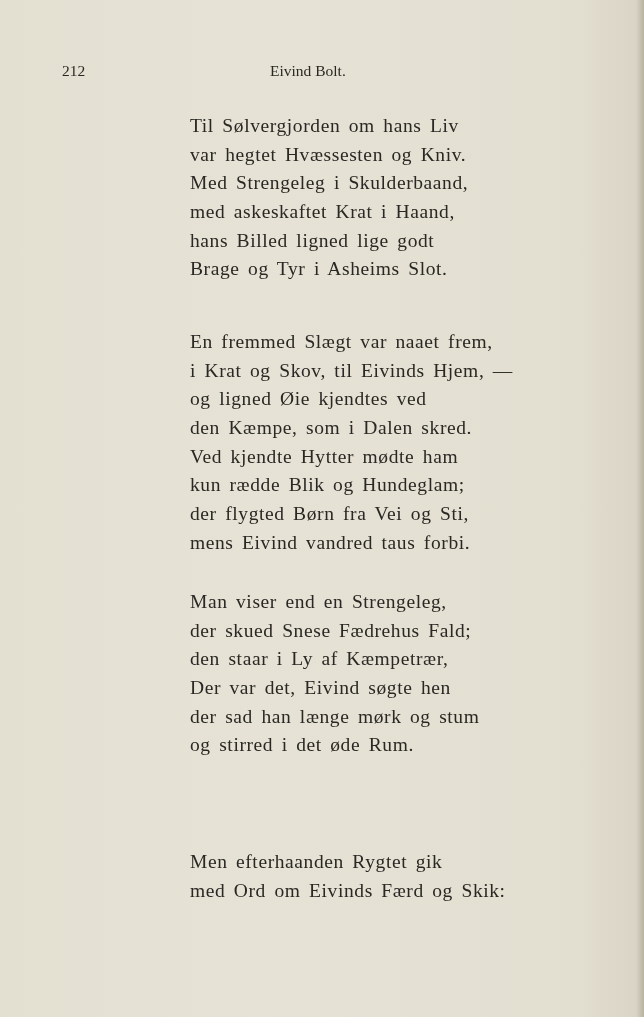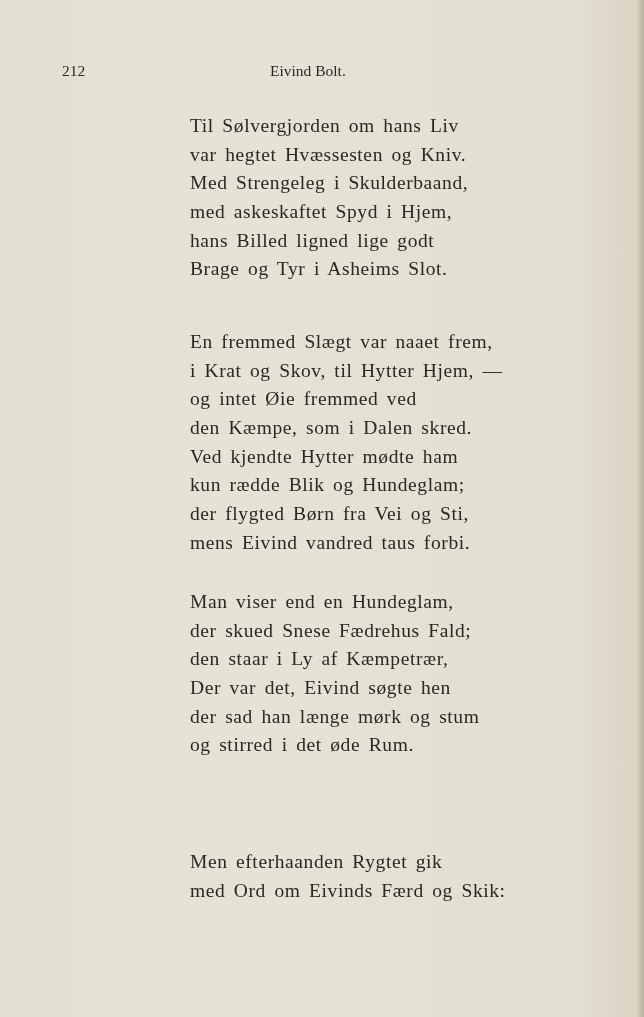--- a/index.html
+++ b/index.html
@@ -74,38 +74,38 @@
 
   <div class="running-head">
     <span class="page-number">212</span>
     <span class="running-title">Eivind Bolt.</span>
   </div>
 
   <div class="stanza s1">
     <div class="line">Til Sølvergjorden om hans Liv</div>
     <div class="line">var hegtet Hvæssesten og Kniv.</div>
     <div class="line">Med Strengeleg i Skulderbaand,</div>
-    <div class="line">med askeskaftet Spyd i Hjem,</div>
+    <div class="line">med askeskaftet Krat i Haand,</div>
     <div class="line">hans Billed ligned lige godt</div>
     <div class="line">Brage og Tyr i Asheims Slot.</div>
   </div>
 
   <div class="stanza s2">
     <div class="line">En fremmed Slægt var naaet frem,</div>
-    <div class="line">i Krat og Skov, til Hytter Hjem, —</div>
-    <div class="line">og intet Øie fremmed ved</div>
+    <div class="line">i Krat og Skov, til Eivinds Hjem, —</div>
+    <div class="line">og ligned Øie kjendtes ved</div>
     <div class="line">den Kæmpe, som i Dalen skred.</div>
     <div class="line">Ved kjendte Hytter mødte ham</div>
     <div class="line">kun rædde Blik og Hundeglam;</div>
     <div class="line">der flygted Børn fra Vei og Sti,</div>
     <div class="line">mens Eivind vandred taus forbi.</div>
   </div>
 
   <div class="stanza s3">
-    <div class="line">Man viser end en Hundeglam,</div>
+    <div class="line">Man viser end en Strengeleg,</div>
     <div class="line">der skued Snese Fædrehus Fald;</div>
     <div class="line">den staar i Ly af Kæmpetrær,</div>
     <div class="line">Der var det, Eivind søgte hen</div>
     <div class="line">der sad han længe mørk og stum</div>
     <div class="line">og stirred i det øde Rum.</div>
   </div>
 
   <div class="stanza s4">
     <div class="line">Men efterhaanden Rygtet gik</div>
     <div class="line">med Ord om Eivinds Færd og Skik:</div>

